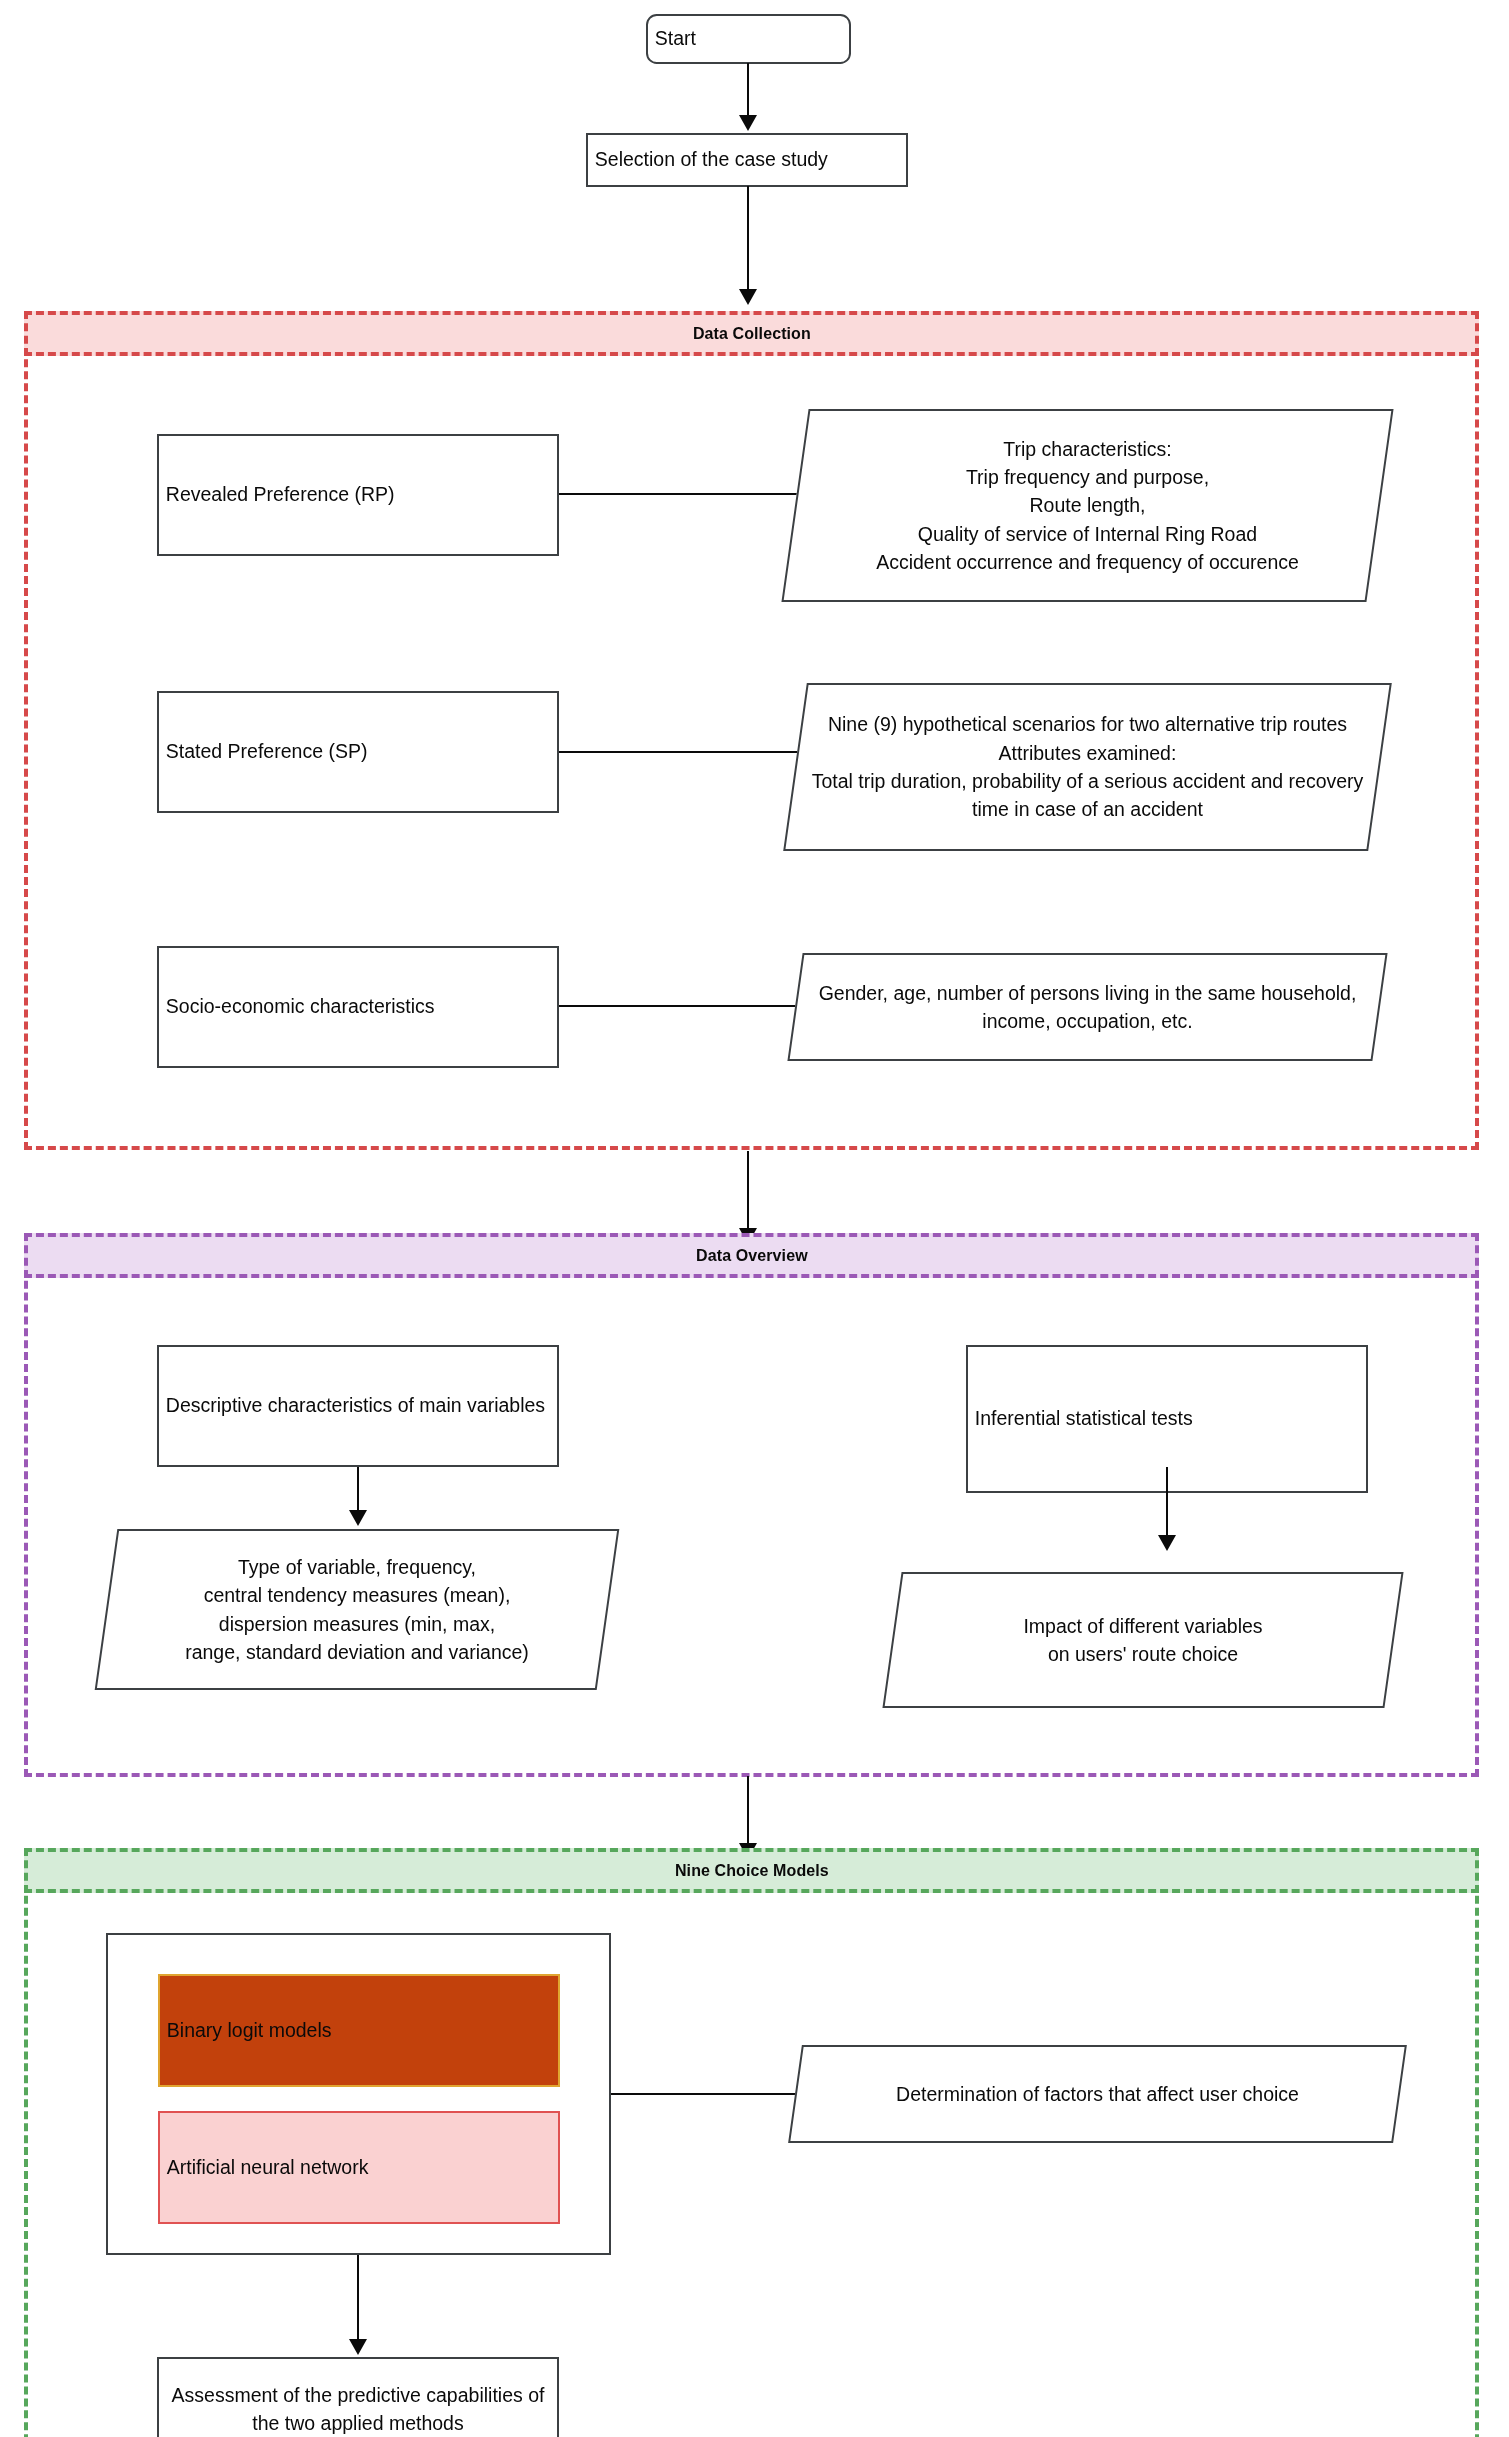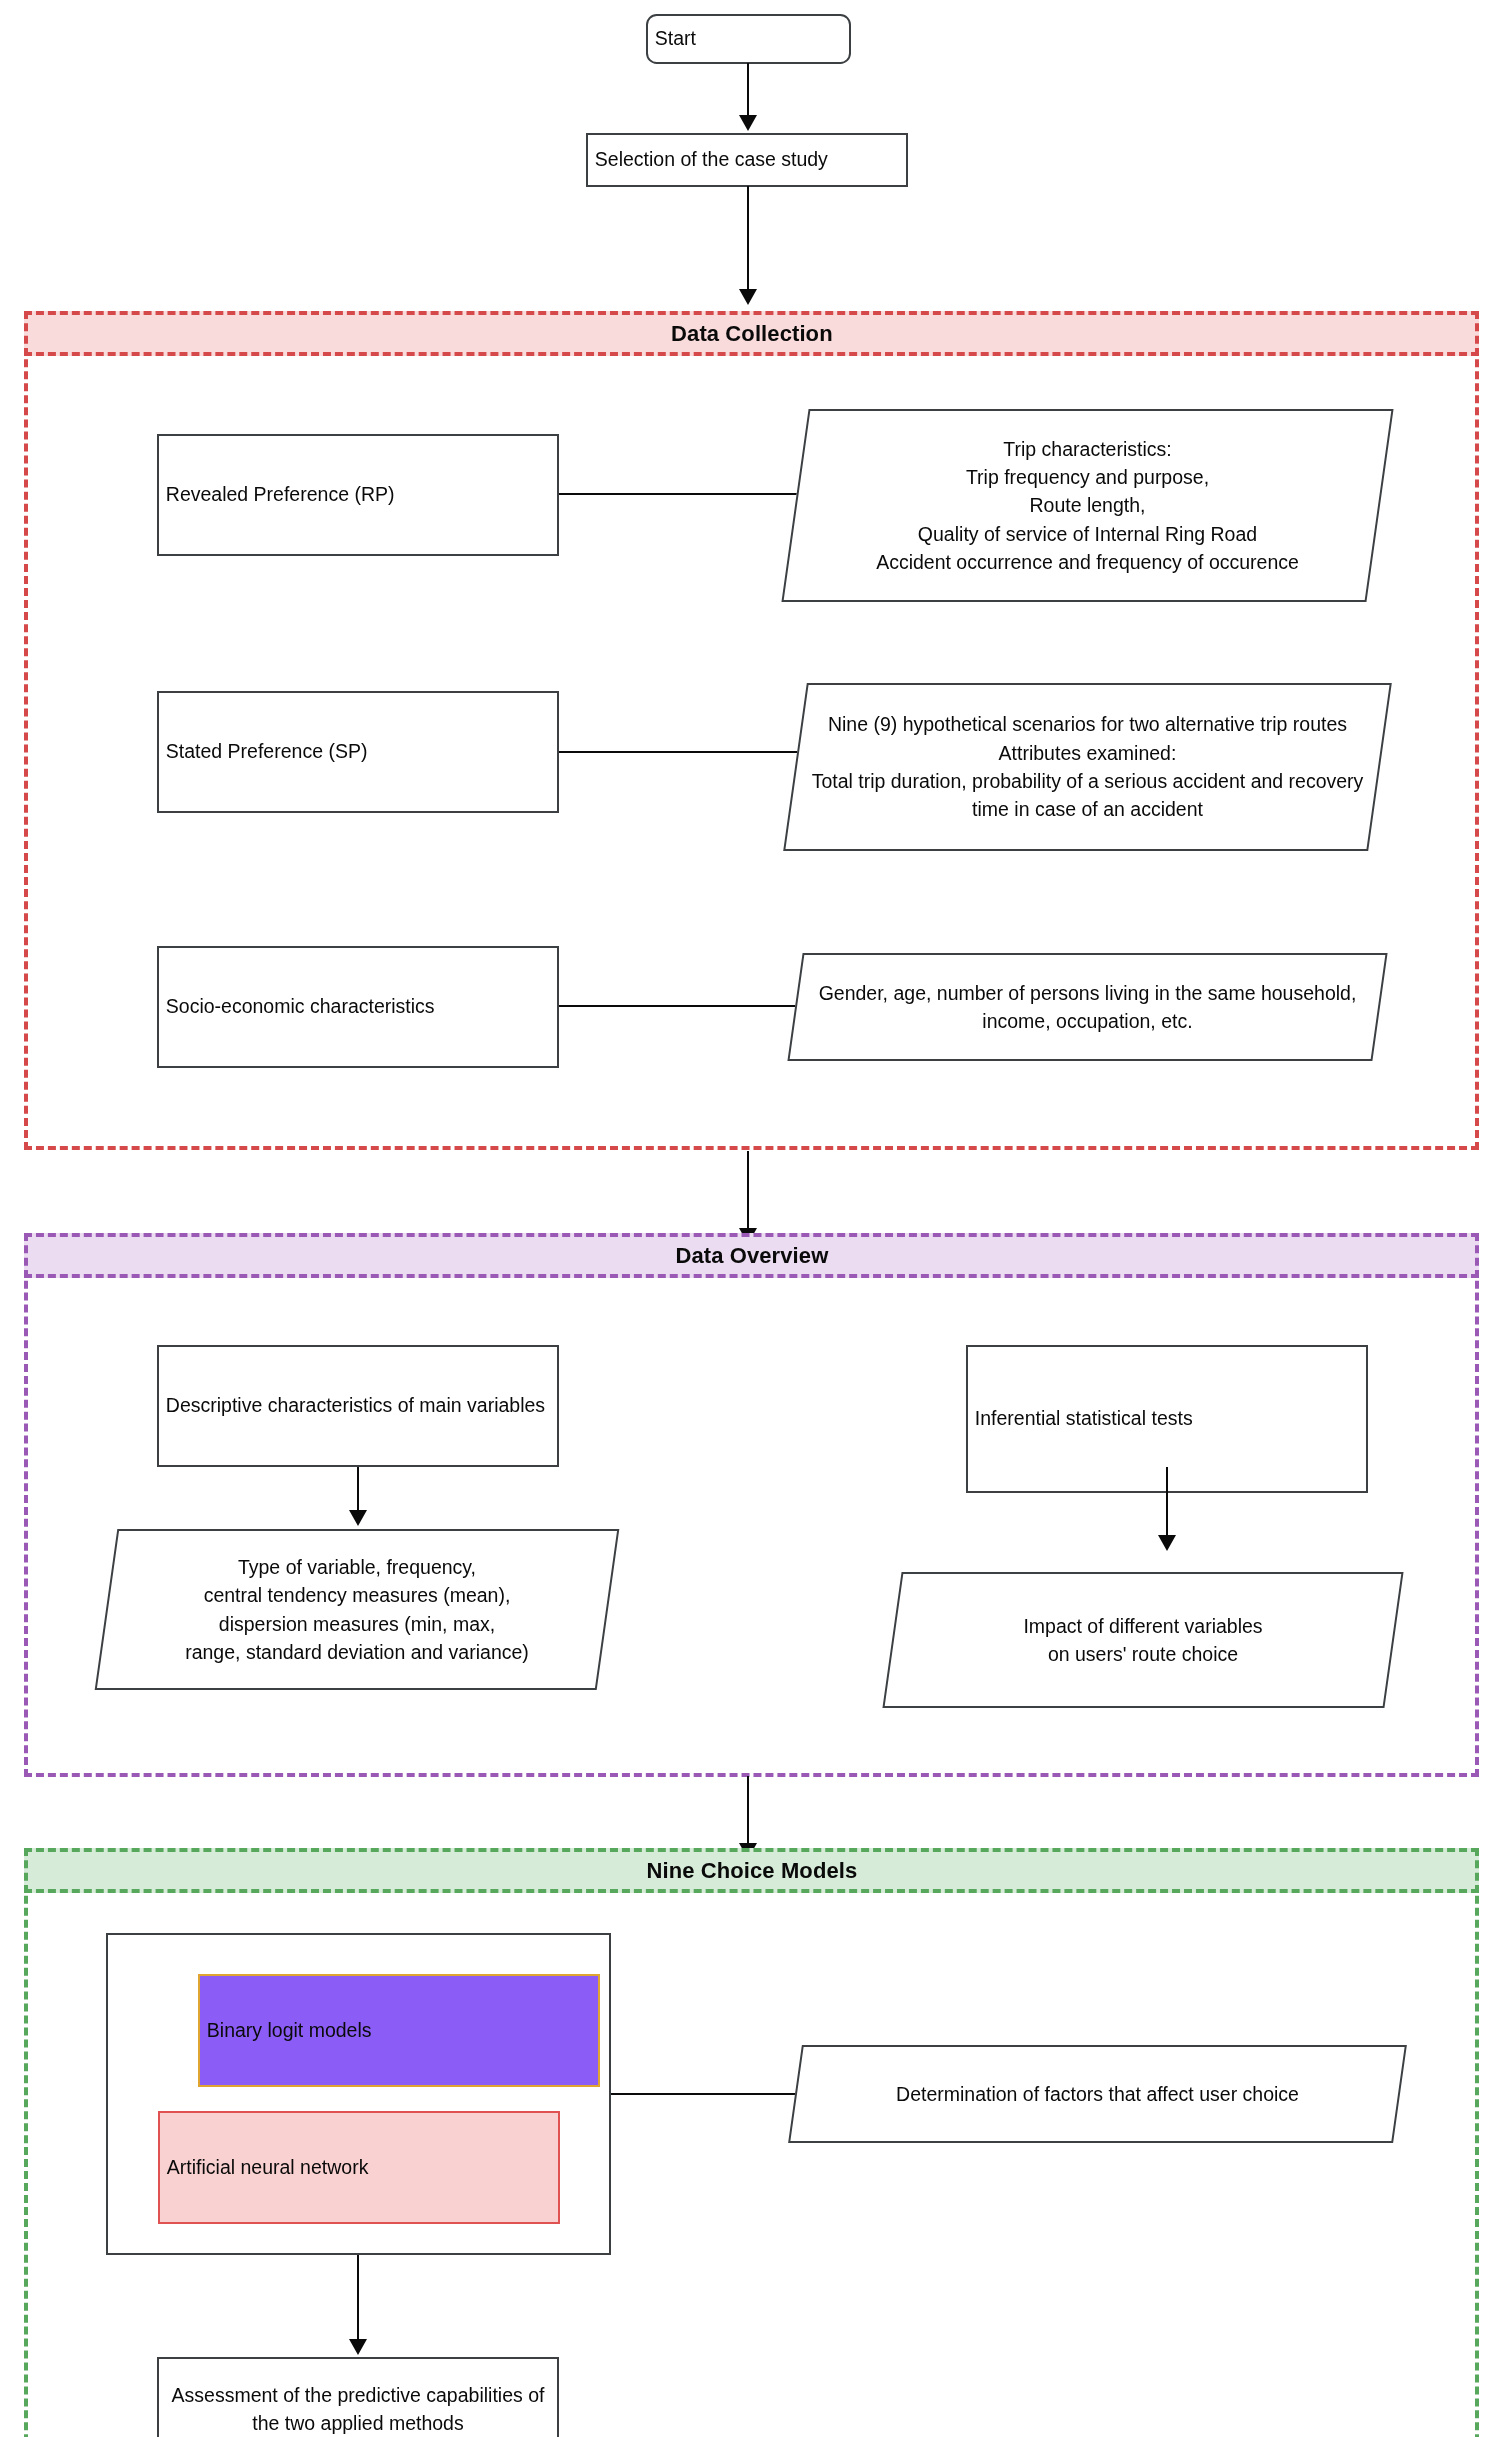--- a/index.html
+++ b/index.html
@@ -65,21 +65,21 @@
     border-style:dashed;
     border-width:4.4px;
     background:transparent;
   }
   .group-title{
     position:absolute;
     box-sizing:border-box;
     display:flex;
     align-items:center;
     justify-content:center;
-    font-size:22px;
+    font-size:16px;
     font-weight:bold;
     color:#0a0a0a;
     border-style:dashed;
     border-width:4.4px;
     letter-spacing:0.1px;
   }
 
   
   .vline{ position:absolute; background:#0a0a0a; width:2.4px; }
   .hline{ position:absolute; background:#0a0a0a; height:2.4px; }
@@ -208,21 +208,21 @@
   <div class="vline" style="left:747px;top:1776px;height:72px;"></div>
   <div class="arrow-down" style="left:739px;top:1843px;"></div>
 
   <div class="group" style="left:24.4px;top:1848px;width:1455px;height:690px;border-color:#57a75c;"></div>
   <div class="group-title" style="left:24.4px;top:1848px;width:1455px;height:45px;border-color:#57a75c;background:#d6ecd8;">
     <span>Nine Choice Models</span>
   </div>
 
   <div class="node plain" style="left:106px;top:1933px;width:505px;height:322px;display:block;"></div>
 
-  <div class="node plain" style="left:158px;top:1974px;width:402px;height:113px;background:#8b5cf6;border:2px solid #e0a530;margin-left:40px;">
+  <div class="node plain" style="left:158px;top:1974px;width:402px;height:113px;background:#c2410c;border:2px solid #e0a530;">
     <span>Binary logit models</span>
   </div>
 
   <div class="node plain" style="left:158px;top:2111px;width:402px;height:113px;background:#fad1d1;border:2px solid #e05252;">
     <span>Artificial neural network</span>
   </div>
 
   <div class="hline" style="left:611px;top:2093px;width:195px;"></div>
   <div class="arrow-right" style="left:800px;top:2085px;"></div>
 

